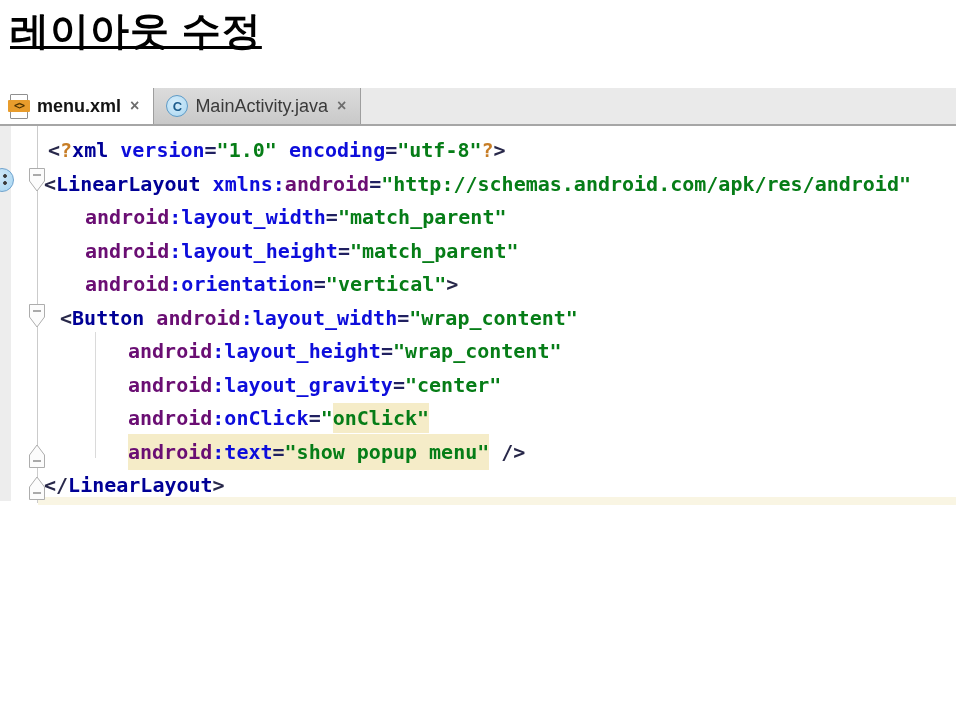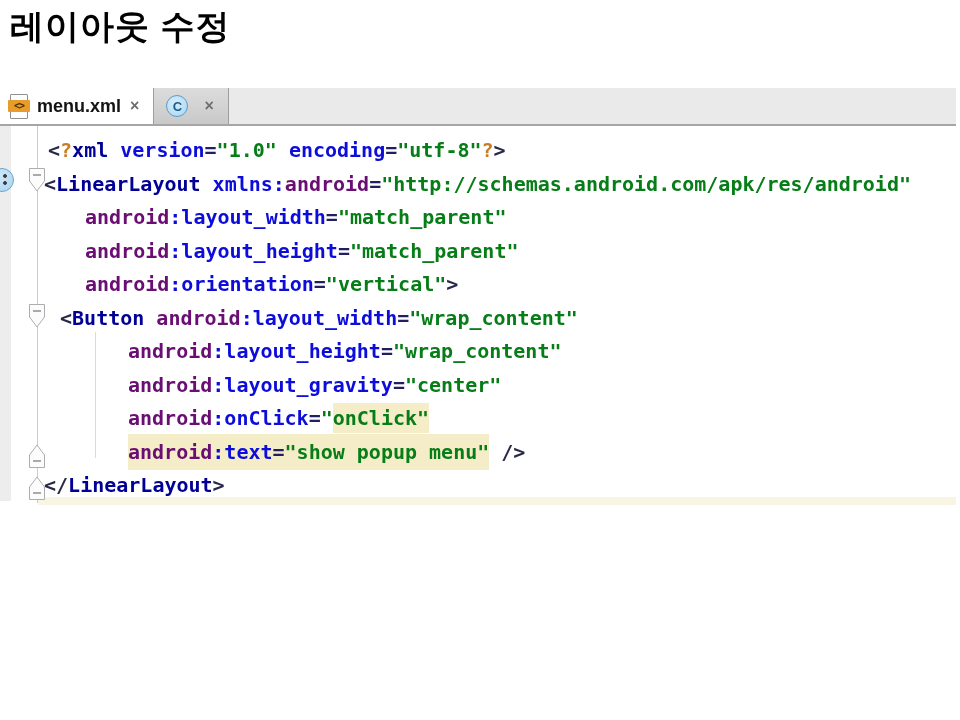--- a/index.html
+++ b/index.html
@@ -2,21 +2,21 @@
 <html style="--tag: #000096; --bracket: #28284A; --namespace: #6A0E73; --attribute: #0D0DDB; --value: #067D17; --equals: #202060; --pi: #C77D26; --highlight: #F5ECC8; --caret-line: #F9F5E3;"><head>
 <meta charset="utf-8">
 <style>
   html,body{margin:0;padding:0;}
   body{
     width:960px;height:720px;background:#ffffff;overflow:hidden;position:relative;
     font-family:"Liberation Sans", sans-serif;
   }
   .page-title{
     position:absolute;left:10px;top:4px;
-    font-size:34px;font-weight:700;color:#000;letter-spacing:1px;
+    font-size:39px;font-weight:700;color:#000;letter-spacing:1px;text-decoration:underline;
   }
   
   .editor{position:absolute;left:0;top:88px;width:956px;height:419px;}
   .tabbar{
     position:relative;height:36px;background:#EAEAEA;
     border-bottom:2px solid #A6A6A6;display:flex;align-items:stretch;
   }
   .tab{display:flex;align-items:center;font-size:18px;cursor:default;}
   .tab.active{background:#ffffff;padding:0 14px 0 8px;color:#141414;font-weight:600;}
   .tab.inactive{
@@ -86,20 +86,21 @@
     <div class="tab active">
       <span class="xml-icon">
         <span class="page"></span>
         <span class="band">&lt;&gt;</span>
       </span>
       <span>menu.xml</span>
       <span class="close">×</span>
     </div>
     <div class="tab inactive">
       <span class="class-icon">C</span>
+      <span>MainActivity.java</span>
       <span class="close">×</span>
     </div>
   </div>
 
   <div class="ebody">
     <div class="gutter"></div>
     <div class="fold-line"></div>
     <div class="indent-guide"></div>
     <div class="gutter-icon"></div>
 

